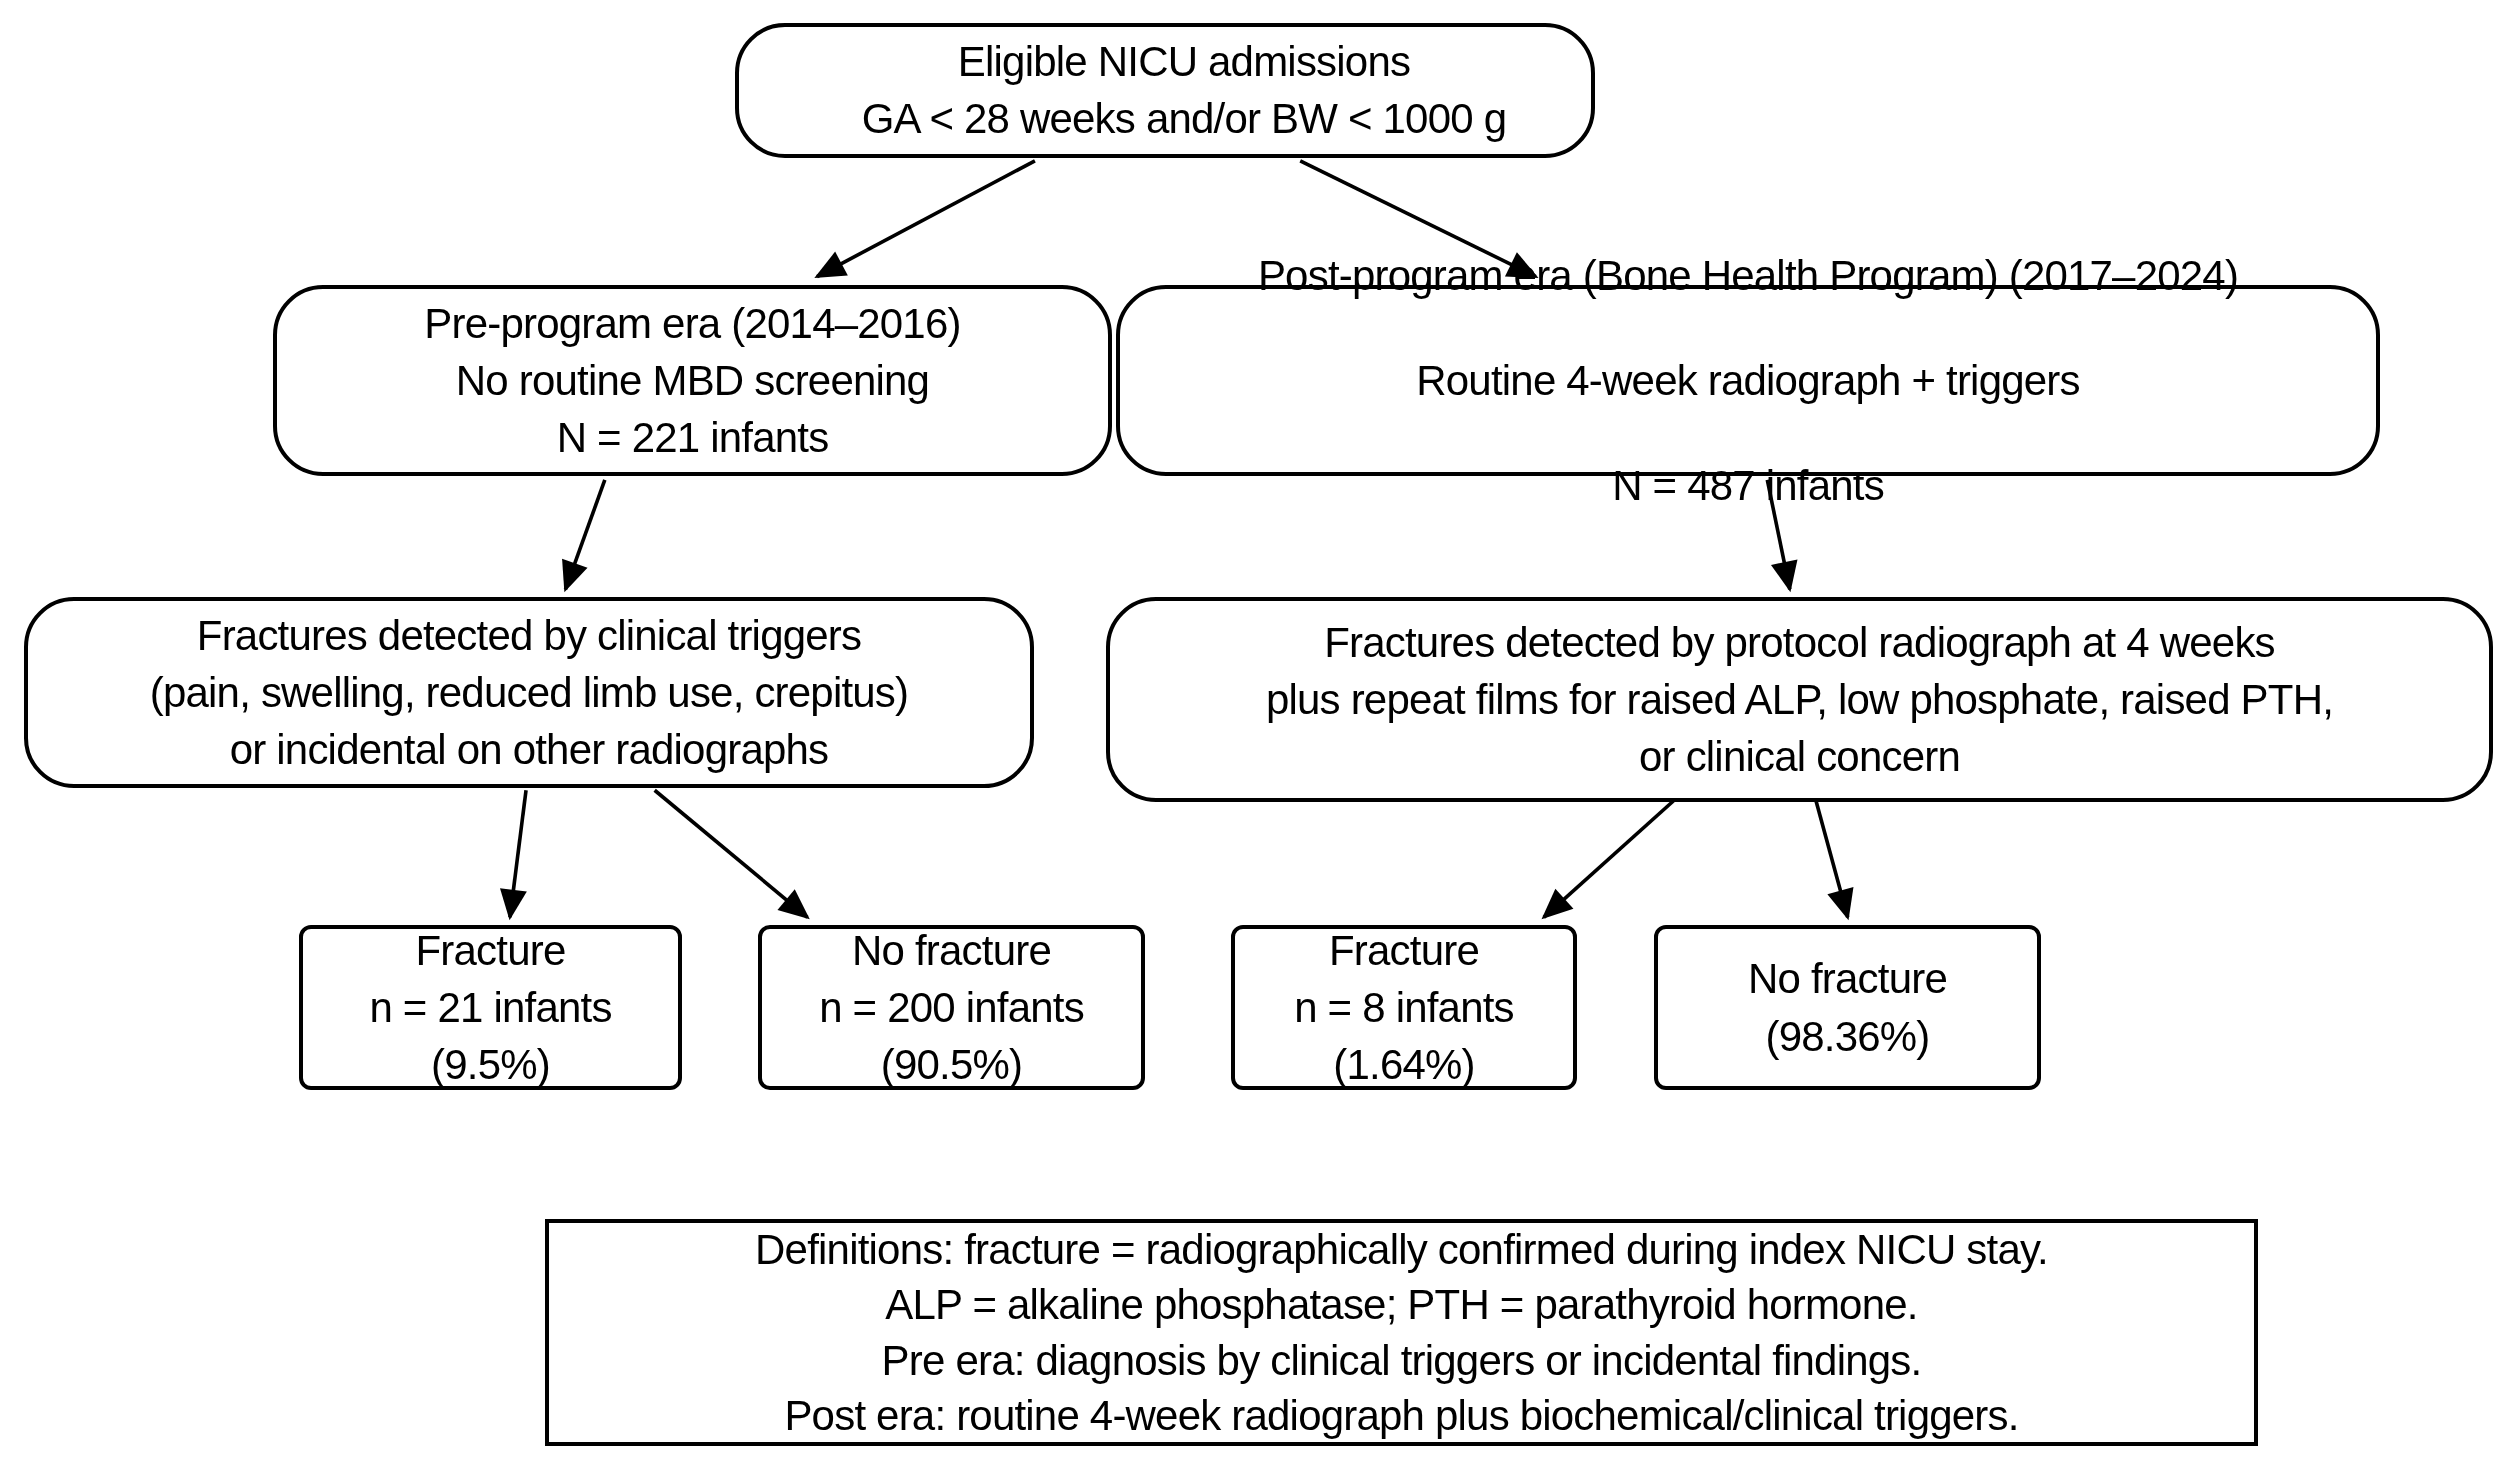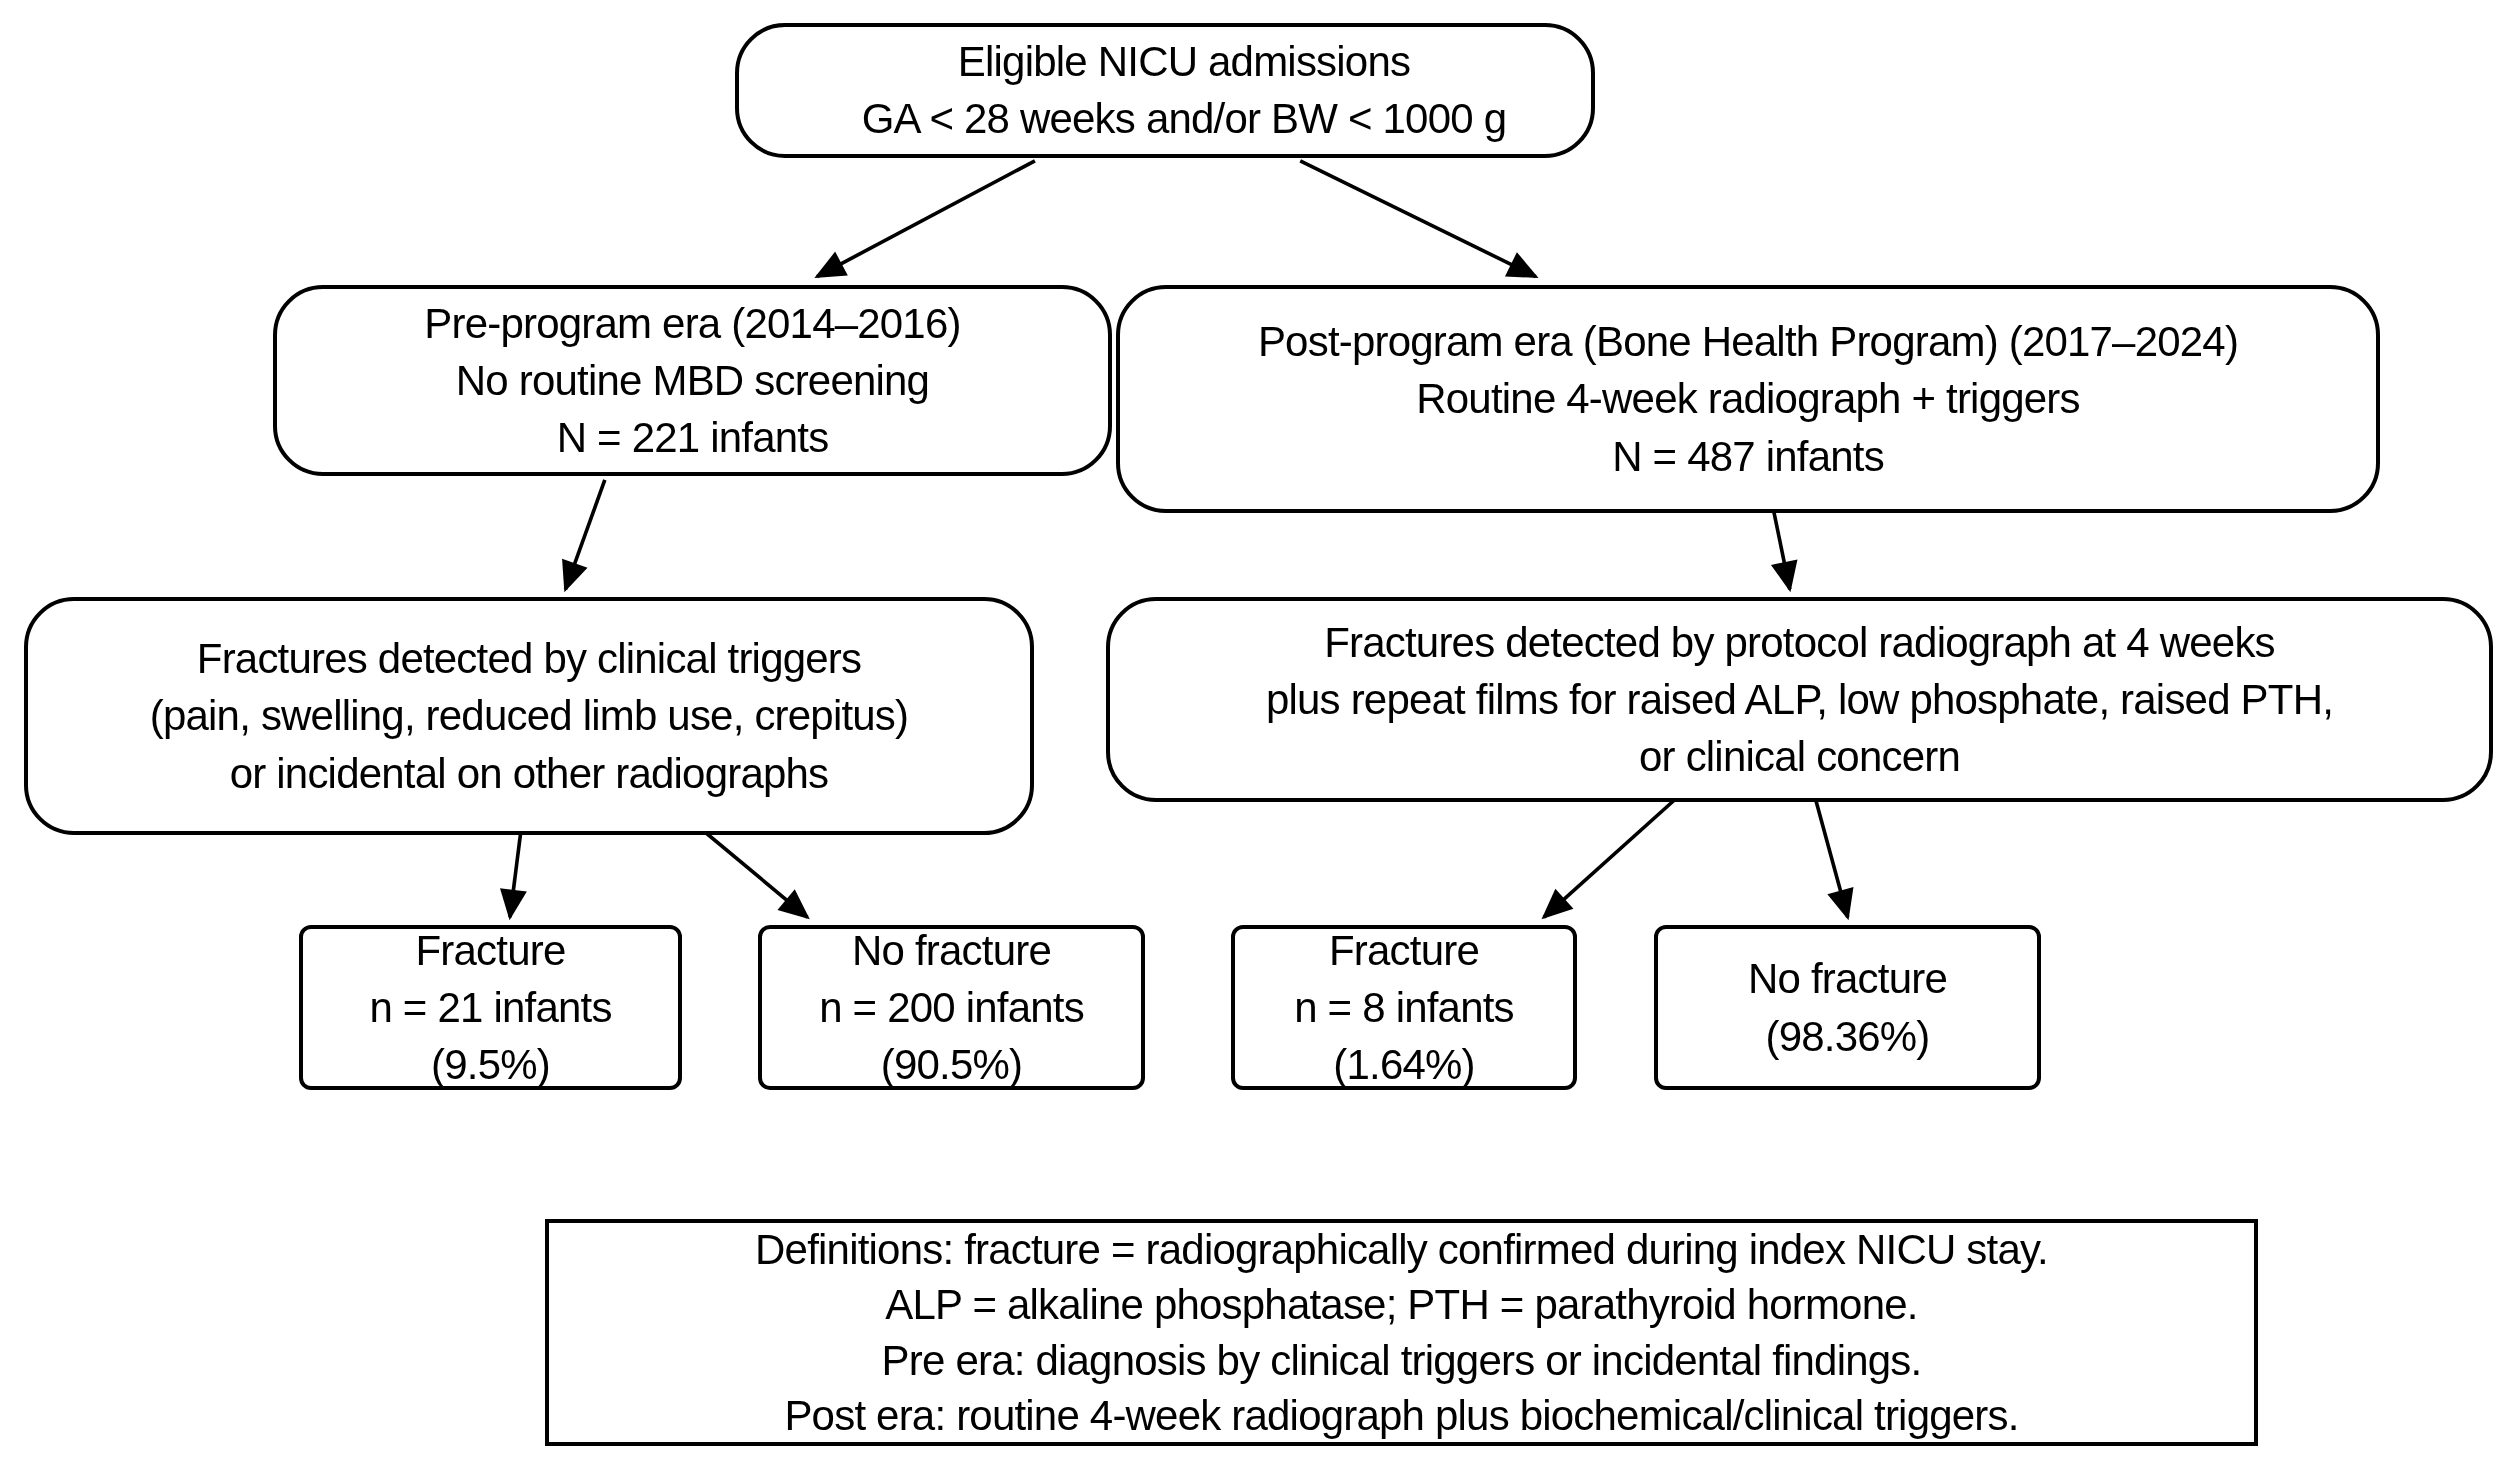--- a/index.html
+++ b/index.html
@@ -77,27 +77,27 @@
     <div class="line">Eligible NICU admissions</div>
     <div class="line">GA &lt; 28 weeks and/or BW &lt; 1000 g</div>
   </div>
 
   <div class="node" style="left:273px; top:285px; width:839px; height:191px;">
     <div class="line">Pre-program era (2014–2016)</div>
     <div class="line">No routine MBD screening</div>
     <div class="line">N = 221 infants</div>
   </div>
 
-  <div class="node" style="left:1116px; top:285px; width:1264px; height:228px;">
+  <div class="node" style="left:1116px; top:285px; width:1264px; height:191px;gap:48px;">
     <div class="line">Post-program era (Bone Health Program) (2017–2024)</div>
     <div class="line">Routine 4-week radiograph + triggers</div>
     <div class="line">N = 487 infants</div>
   </div>
 
-  <div class="node" style="left:24px; top:597px; width:1010px; height:238px;">
+  <div class="node" style="left:24px; top:597px; width:1010px; height:191px;">
     <div class="line">Fractures detected by clinical triggers</div>
     <div class="line">(pain, swelling, reduced limb use, crepitus)</div>
     <div class="line">or incidental on other radiographs</div>
   </div>
 
   <div class="node" style="left:1106px; top:597px; width:1387px; height:205px;">
     <div class="line">Fractures detected by protocol radiograph at 4 weeks</div>
     <div class="line">plus repeat films for raised ALP, low phosphate, raised PTH,</div>
     <div class="line">or clinical concern</div>
   </div>

